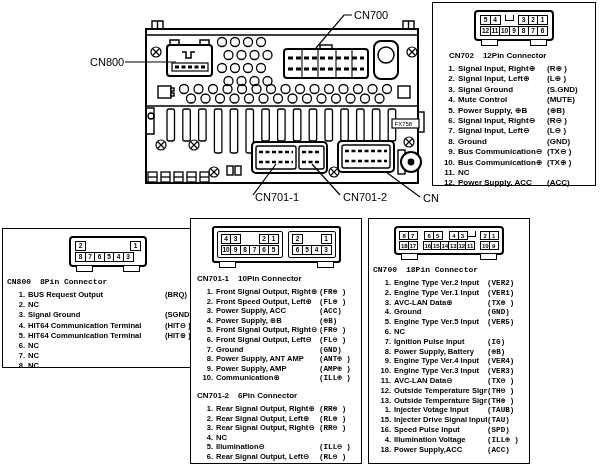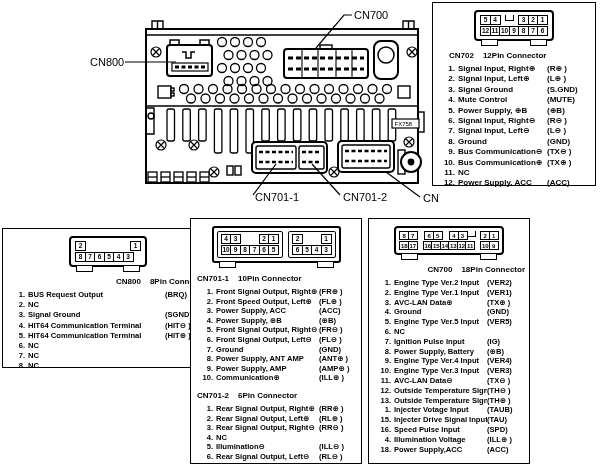--- a/index.html
+++ b/index.html
@@ -9,34 +9,34 @@
   }
   
   .panel{position:absolute;border:1.6px solid #000;background:#fff;box-sizing:border-box;padding:2px 4px;}
   #cn702-panel{left:432px;top:2px;width:164px;height:184px;}
   #cn800-panel{left:2px;top:228px;width:212px;height:140px;}
   #cn701-panel{left:190px;top:218px;width:172px;height:246px;}
   #cn700-panel{left:368px;top:218px;width:162px;height:246px;}
 
   .panel-title{font-size:8px;font-weight:700;margin:2px 0 4px;white-space:nowrap;}
   .panel-title .title-type{margin-left:9px;}
-  #cn800-panel .panel-title,#cn700-panel .panel-title{text-align:right;}
+  #cn800-panel .panel-title,#cn700-panel .panel-title{text-align:left;font-family:Liberation Mono, monospace;}
   #cn702-panel .panel-title{padding-left:12px;}
   #cn701-panel .panel-title{padding-left:2px;margin-top:8px;}
 
   .pin-list{padding-left:3px;}
   .pin-row{display:flex;align-items:baseline;white-space:nowrap;font-weight:700;}
   .pin-num{flex:none;width:15px;text-align:right;margin-right:3px;}
   .pin-label{flex:1;min-width:0;overflow:hidden;}
   .pin-code{flex:none;width:44px;text-align:left;}
   #cn702-panel .pin-row{font-size:8px;line-height:10.4px;height:10.4px;}
   #cn800-panel .pin-row{font-size:7.6px;line-height:10.2px;height:10.2px;}
   #cn701-panel .pin-row{font-size:7.6px;line-height:9.6px;height:9.6px;}
   #cn700-panel .pin-row{font-size:7.6px;line-height:9.8px;height:9.8px;}
-  #cn700-panel .pin-code,#cn701-panel .pin-code{width:38px;}
+  #cn700-panel .pin-code,#cn701-panel .pin-code{width:38px;font-family:Liberation Mono, monospace;}
 
   
   .conn-face{
     position:relative;display:flex;flex-direction:column;width:max-content;
     margin:5px auto 10px;border:2px solid #000;border-radius:4px;padding:3px 4px;background:#fff;
   }
   .conn-face.feet::before,.conn-face.feet::after,
   .conn-shell::before,.conn-shell::after{
     content:"";position:absolute;bottom:-7px;width:17px;height:6px;
     border:1.5px solid #000;border-top:none;background:#fff;box-sizing:border-box;

